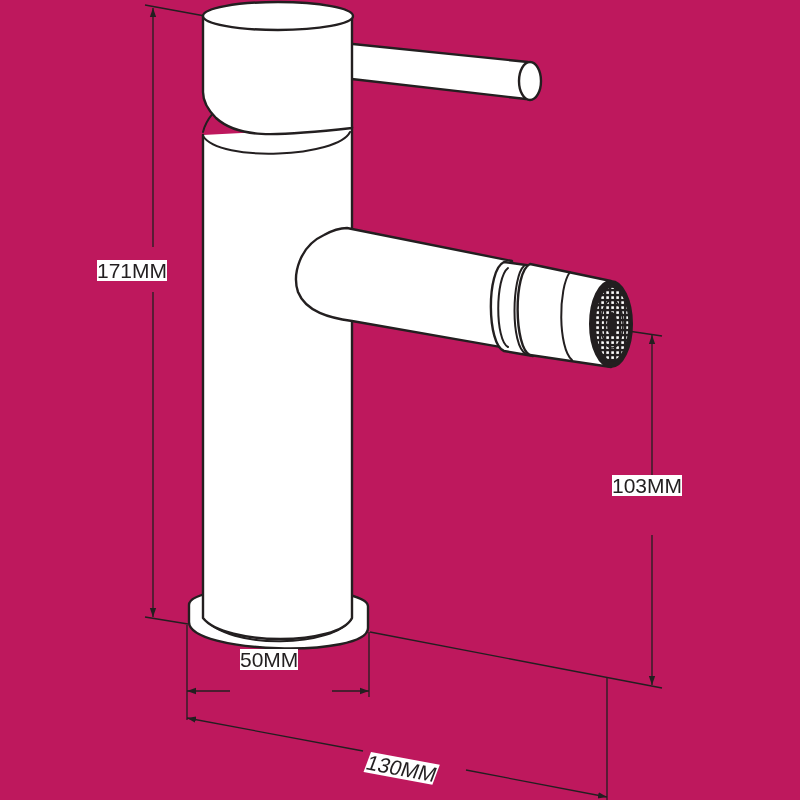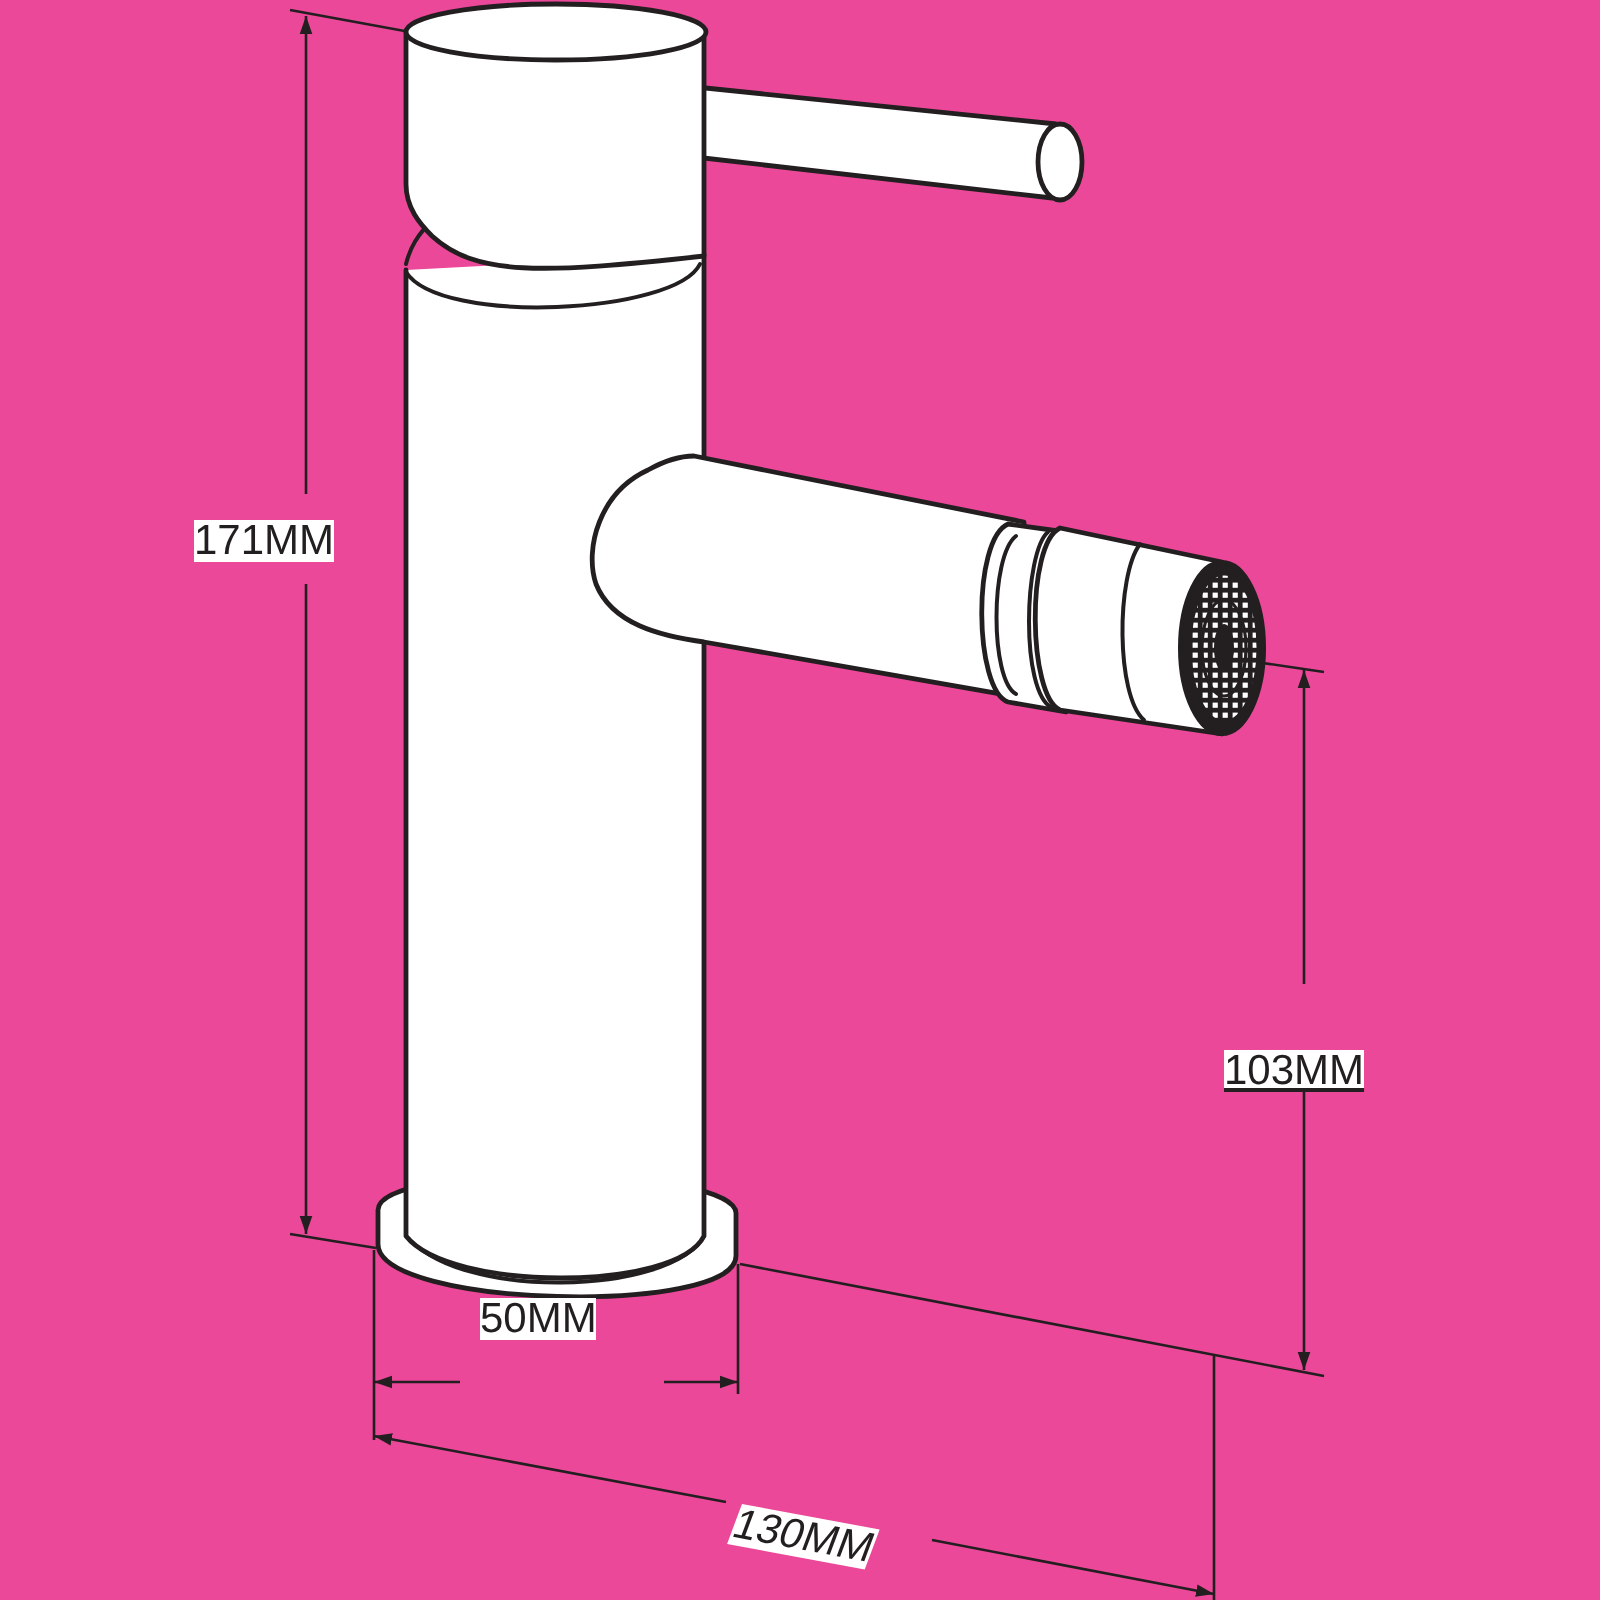--- a/index.html
+++ b/index.html
@@ -1,16 +1,16 @@
 <!DOCTYPE html>
 <html><head>
   <meta charset="utf-8">
   <style>
     html, body { margin: 0; padding: 0; background: #ffffff; }
-    .canvas { position: relative; width: 800px; height: 800px; background: #ec4899; overflow: hidden; }
+    .canvas { position: relative; width: 800px; height: 800px; background: #be185d; overflow: hidden; }
     svg { position: absolute; left: 0; top: 0; }
     .ln { stroke: #231f20; fill: none; stroke-width: 1.3; }
     .part { stroke: #231f20; fill: #ffffff; stroke-width: 2.4; stroke-linejoin: round; stroke-linecap: round; }
     .partthin { stroke: #231f20; fill: none; stroke-width: 2; stroke-linecap: round; }
     .dimtext { position: absolute; font-family: "Liberation Sans", sans-serif; font-size: 21px; color: #231f20; background: #ffffff; white-space: nowrap; line-height: 1; }
   </style>
 </head>
 <body>
 
 <div class="canvas">
@@ -94,16 +94,16 @@
     <g>
       <ellipse cx="611" cy="324" rx="21" ry="43" fill="#231f20" stroke="#231f20" stroke-width="2"></ellipse>
       <ellipse cx="612" cy="324" rx="17" ry="37" fill="url(#mesh)"></ellipse>
       <ellipse cx="612" cy="324" rx="17" ry="37" fill="none" stroke="#231f20" stroke-width="1.5"></ellipse>
       <ellipse cx="612" cy="324" rx="11" ry="24" fill="none" stroke="#231f20" stroke-width="1.6"></ellipse>
       <ellipse cx="612" cy="324" rx="5" ry="12" fill="#231f20"></ellipse>
     </g>
   </svg>
 
   <div class="dimtext" style="left:97px; top:260px;">171MM</div>
-  <div class="dimtext" style="left:612px; top:525px;text-decoration:underline;">103MM</div>
+  <div class="dimtext" style="left:612px; top:475px;">103MM</div>
   <div class="dimtext" style="left:240px; top:649px;">50MM</div>
   <div class="dimtext" style="left:371px; top:752px; transform: rotate(10.5deg) skewX(-10deg); transform-origin: left top;">130MM</div>
 </div>
 
 </body></html>

